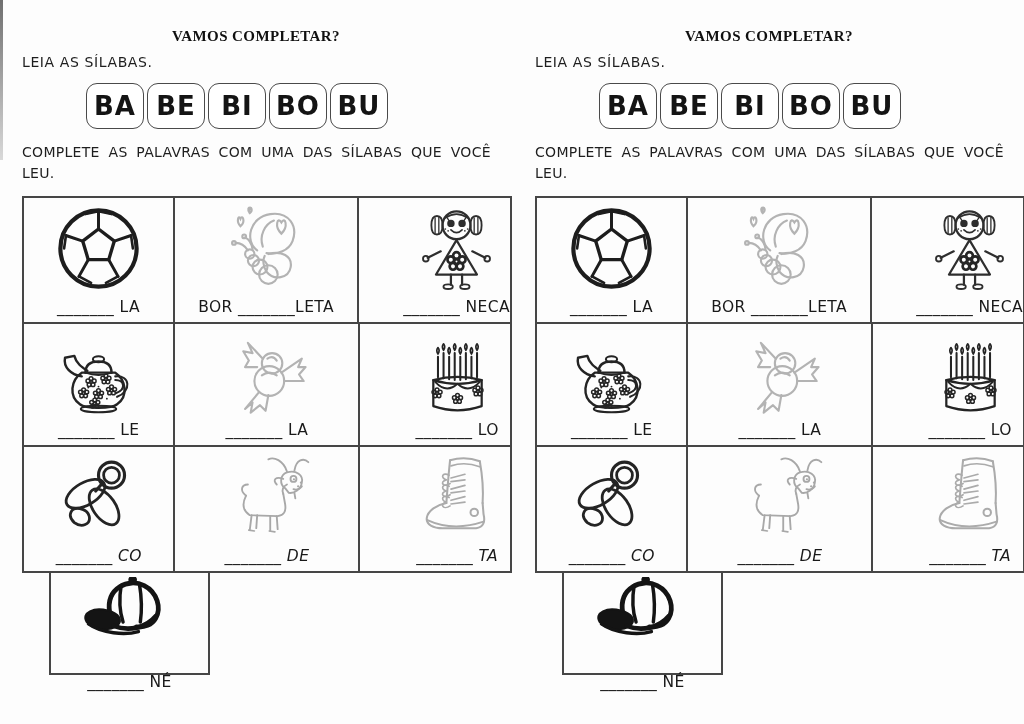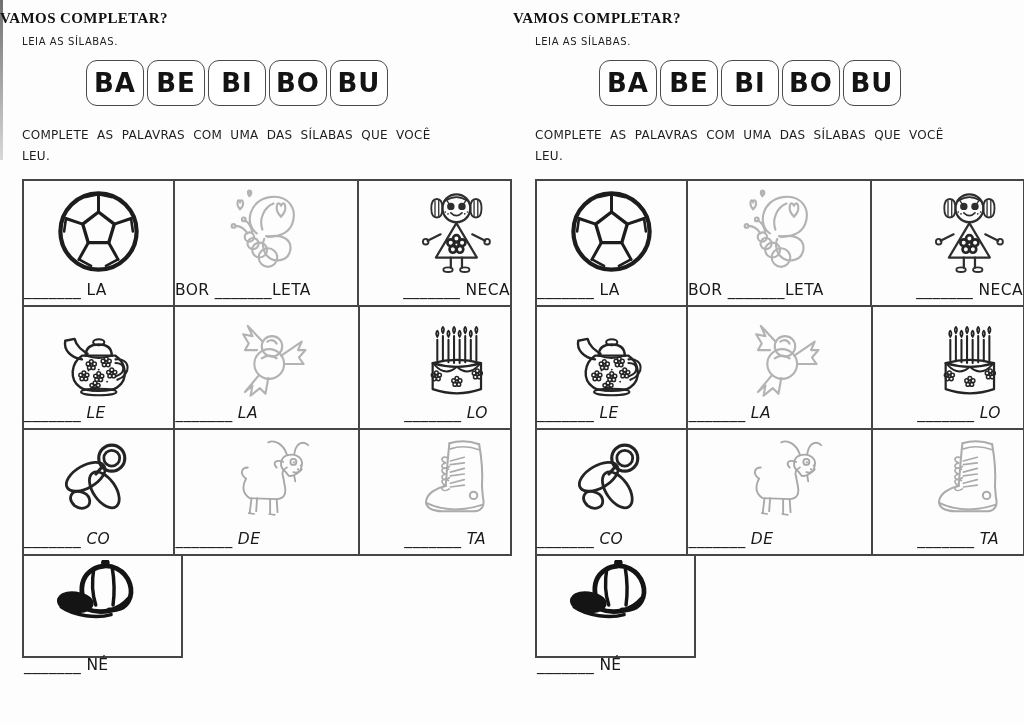--- a/index.html
+++ b/index.html
@@ -8,50 +8,50 @@
     background:#fdfdfd;color:#1e1e1e;
     font-family:"DejaVu Sans",sans-serif;
   }
   .scan-edge{position:absolute;left:0;top:0;width:3px;height:160px;
     background:linear-gradient(#6f6f6f,#d9d9d9);}
   .sheet{position:absolute;top:0;width:512px;height:724px;}
   .sheet.left{left:0;}
   .sheet.right{left:513px;}
 
   .ws-title{
-    margin-top:10px;
+    margin-top:28px;text-align:center;
     font-family:"Liberation Serif","DejaVu Serif",serif;
     font-weight:bold;font-size:15px;letter-spacing:.4px;color:#101010;
   }
-  .lead{margin:9px 0 0 22px;font-size:10px;letter-spacing:.6px;}
+  .lead{margin:9px 0 0 22px;font-size:14px;letter-spacing:.6px;}
 
   .syllables{display:flex;gap:3px;margin:13px 0 0 86px;}
   .syl{
     width:58px;height:46px;box-sizing:border-box;
     border:1.6px solid #4a4a4a;border-radius:11px;background:#fff;
     display:flex;align-items:center;justify-content:center;
     font-size:26px;font-weight:bold;letter-spacing:1px;color:#141414;
   }
 
-  .instructions{margin:19px 0 0 22px;width:482px;font-size:12px;
+  .instructions{margin:13px 0 0 22px;width:482px;font-size:14px;
     line-height:21px;letter-spacing:.3px;word-spacing:4px;}
 
   .grid{margin:12px 0 0 22px;}
   .row{display:flex;}
   .row + .row{margin-top:-2px;}
   .cell{
     box-sizing:border-box;border:2px solid #464646;background:transparent;
-    display:flex;flex-direction:column;position:relative;
+    display:flex;flex-direction:column;align-items:center;position:relative;
   }
   .cell + .cell{margin-left:-2px;}
   .c1{width:161px;}.c2{width:196px;}.c3{width:159px;padding-left:44px;}
   .r1 .cell{height:128px;}
-  .r2 .cell{height:125px;font-style:italic;}
+  .r2 .cell{height:125px;}
   .r3 .cell{height:128px;font-style:italic;}
-  .r4 .cell{height:104px;}
+  .r4 .cell{height:104px;margin-left:27px;}
   .art{height:93px;margin-top:4px;flex:0 0 auto;}
   .art.wide{height:96px;}
   .cell-label{
     margin-top:auto;margin-bottom:6px;
     font-size:15.5px;letter-spacing:.4px;color:#191919;white-space:nowrap;
   }
 </style>
 </head>
 <body>
 

